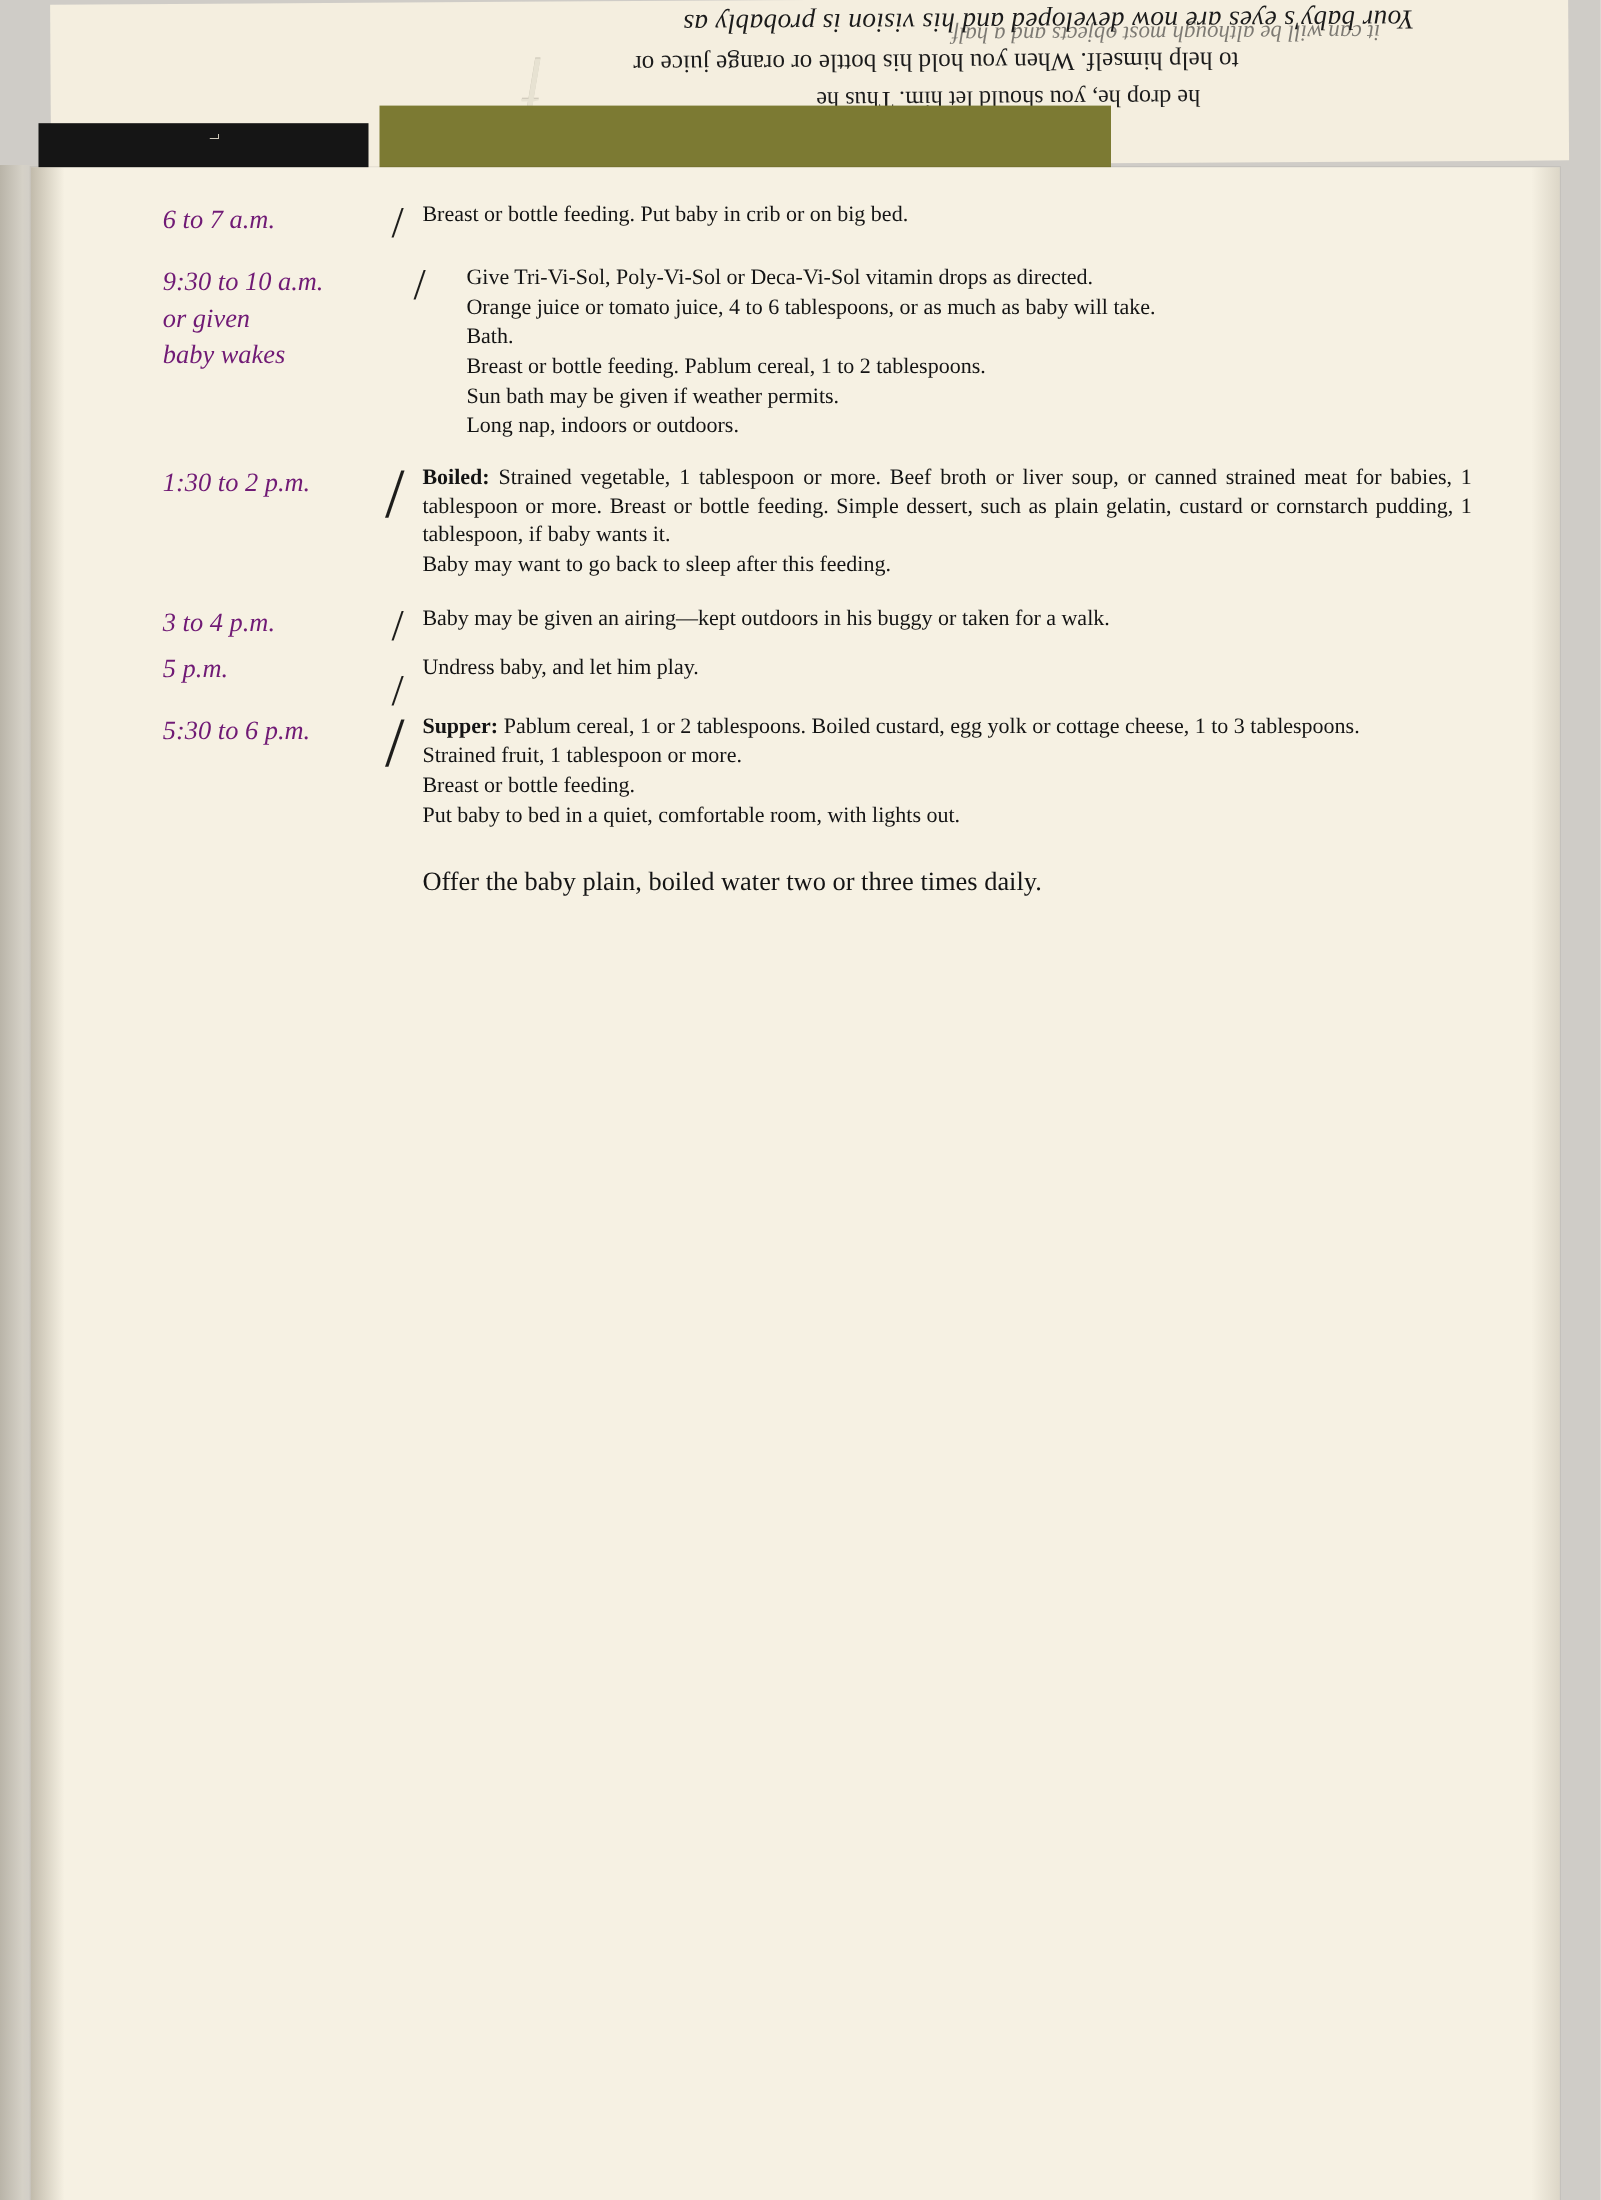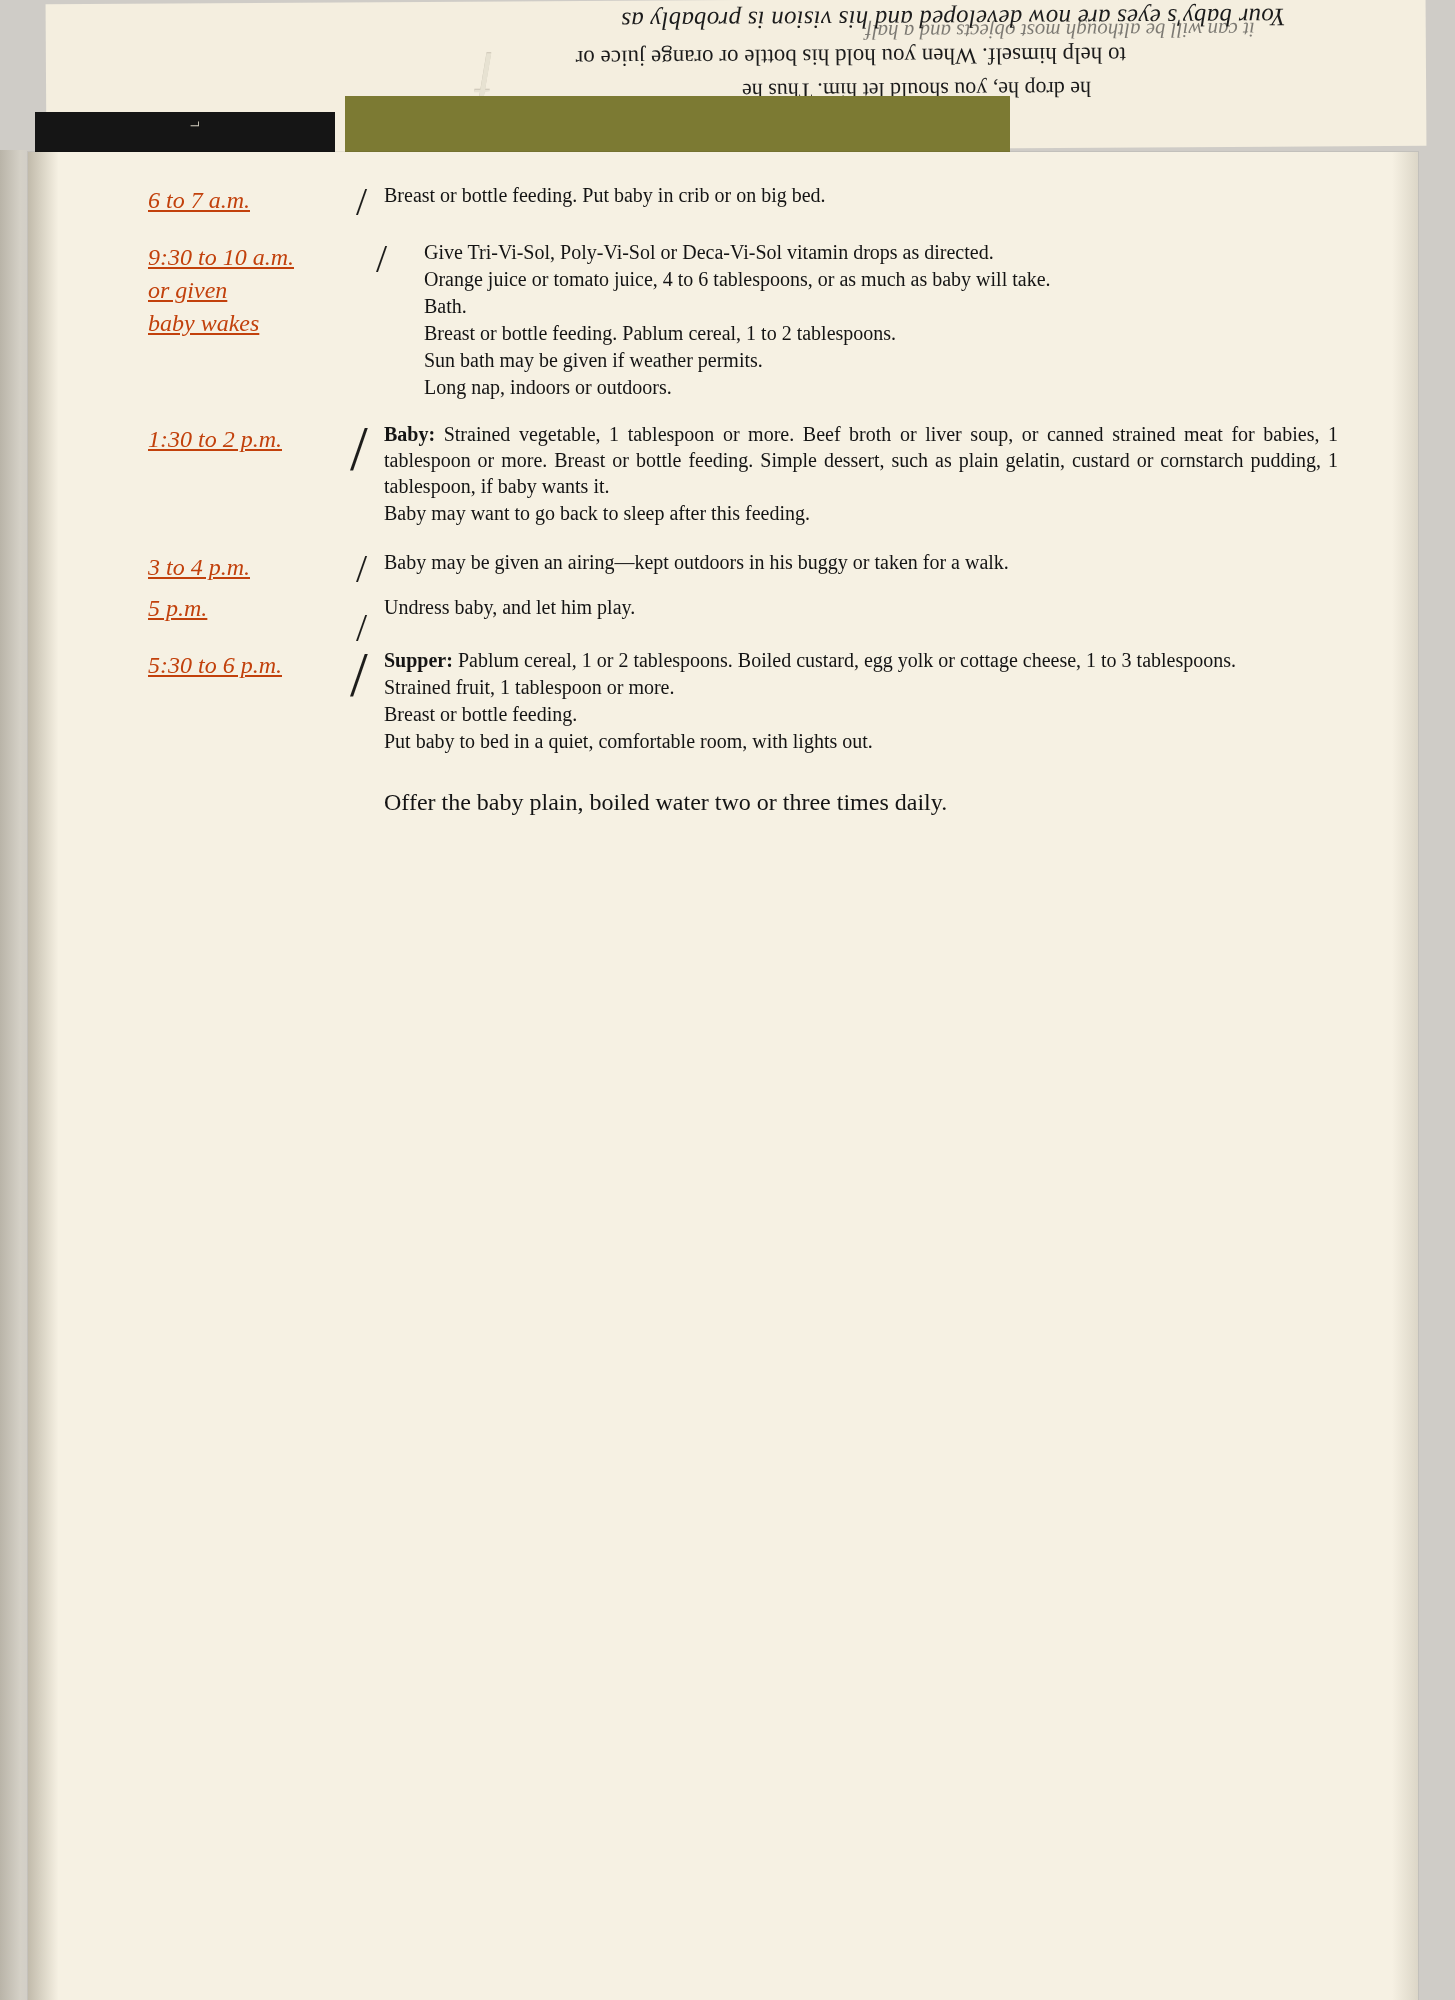--- a/index.html
+++ b/index.html
@@ -155,23 +155,22 @@
     position: relative;
     display: flex;
     margin-bottom: 2px;
   }
   .time-col {
     width: 200px;
     flex: 0 0 200px;
     padding-top: 2px;
     font-style: italic;
     font-size: 24px;
-    color: #c2410c;
+    color: #701a75;
     line-height: 1.38;
-    text-decoration: underline;
   }
   .time-col .tline { display: block; white-space: nowrap; }
   .slash {
     flex: 0 0 36px;
     position: relative;
   }
   .slash span {
     position: absolute;
     left: 8px;
     top: 0;
@@ -271,21 +270,21 @@
       </div>
 
       <div class="row r3">
         <div class="time-col">
           <span class="tline">1:30 to 2 p.m.</span>
         </div>
         <div class="slash tall">
             <span>/</span>
           </div>
         <div class="body-col">
-          <p><span class="lead">Baby:</span><span> Strained vegetable, 1 tablespoon or more. Beef broth or liver soup, or canned strained meat for babies, 1 tablespoon or more. Breast or bottle feeding. Simple dessert, such as plain gelatin, custard or cornstarch pudding, 1 tablespoon, if baby wants it.</span></p>
+          <p><span class="lead">Boiled:</span><span> Strained vegetable, 1 tablespoon or more. Beef broth or liver soup, or canned strained meat for babies, 1 tablespoon or more. Breast or bottle feeding. Simple dessert, such as plain gelatin, custard or cornstarch pudding, 1 tablespoon, if baby wants it.</span></p>
           <p>Baby may want to go back to sleep after this feeding.</p>
         </div>
       </div>
 
       <div class="row r4">
         <div class="time-col">
           <span class="tline">3 to 4 p.m.</span>
         </div>
         <div class="slash">
             <span>/</span>

